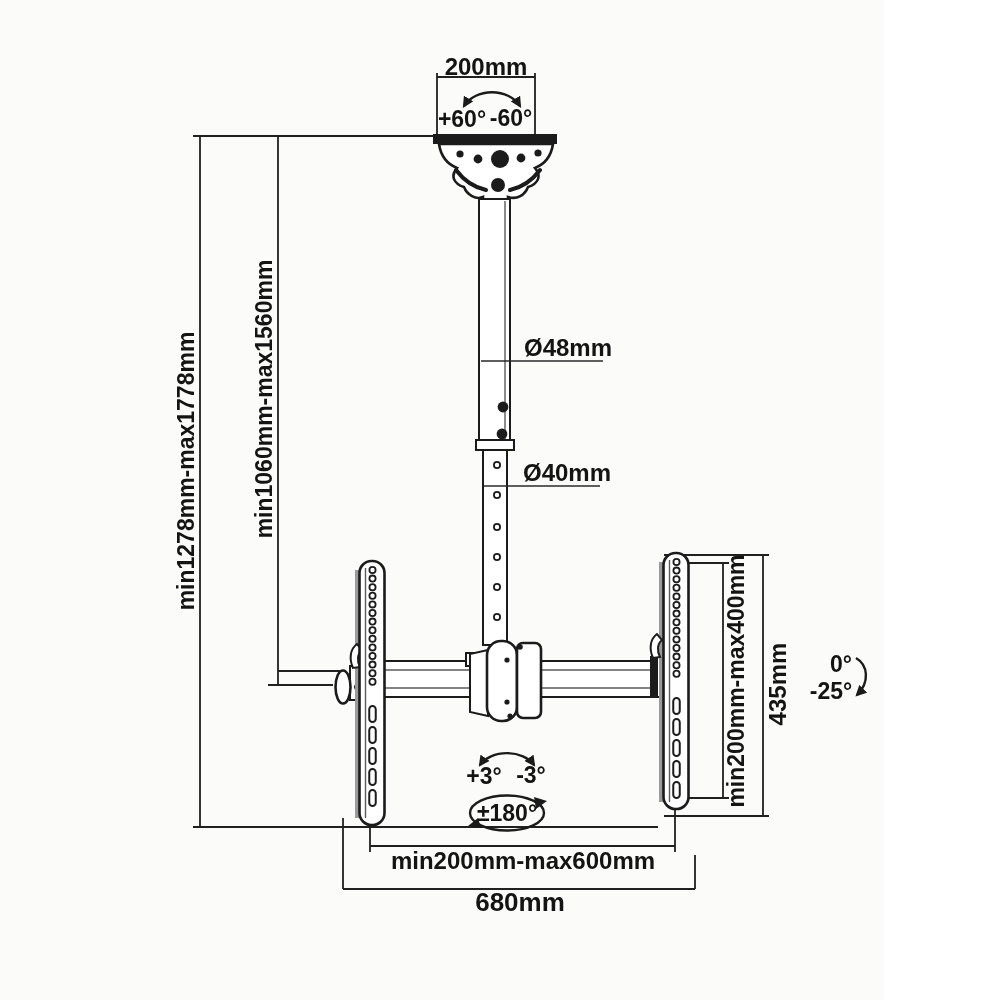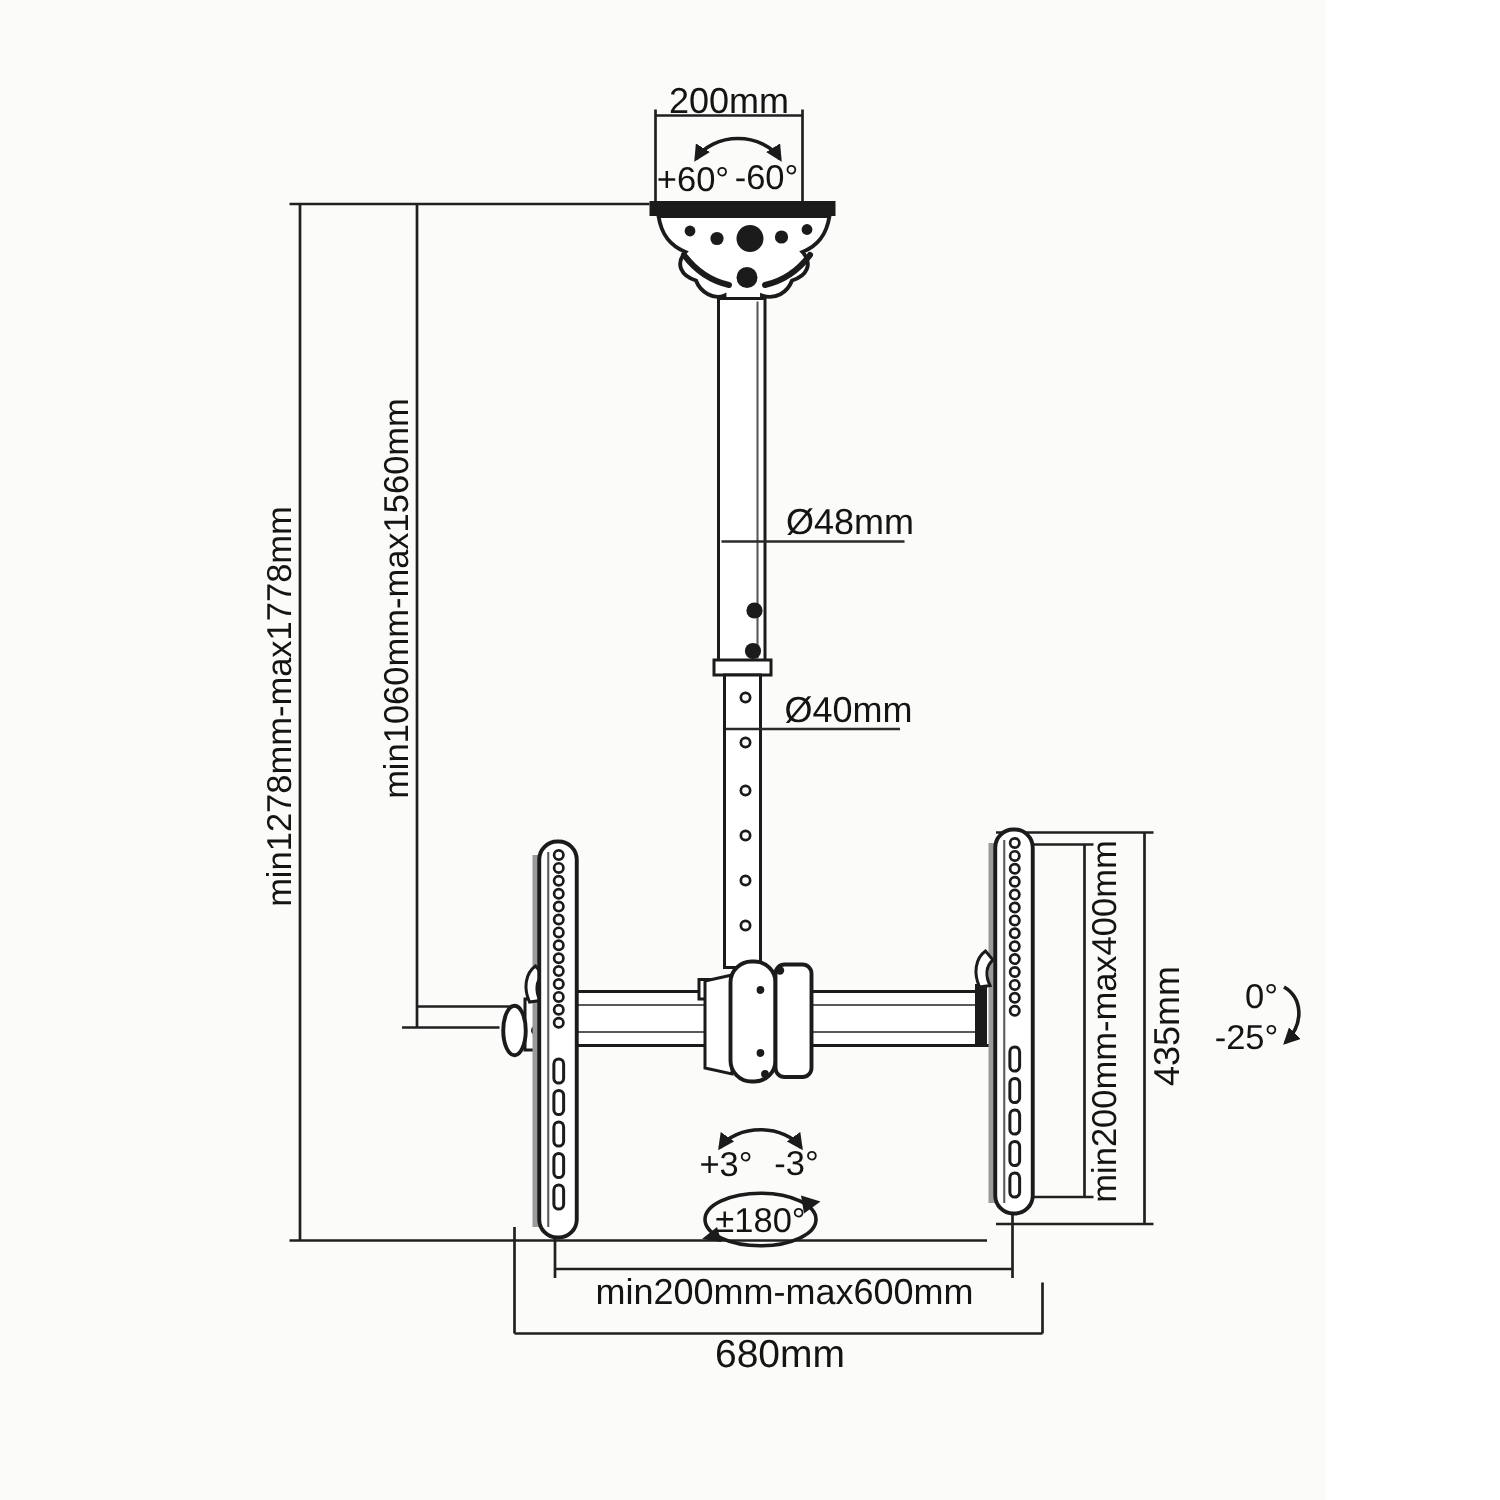--- a/index.html
+++ b/index.html
@@ -1,16 +1,16 @@
 <!DOCTYPE html>
 <html><head>
 <meta charset="utf-8">
 <style>
   html,body{margin:0;padding:0;background:#ffffff;}
-  #stage{width:884px;height:1000px;background:#fbfbf9;position:relative;overflow:hidden;}
+  #stage{width:884px;height:1000px;background:#fbfbf9;position:relative;overflow:hidden;font-weight:bold;}
   svg{display:block;}
   text{font-family:"Liberation Sans","DejaVu Sans",sans-serif;fill:#141414;}
   .dim{stroke:#202020;stroke-width:1.8;fill:none;}
   .dimthin{stroke:#2a2a2a;stroke-width:1.6;fill:none;}
   .shape{fill:#ffffff;stroke:#1b1b1b;stroke-width:2.6;}
   .shapethin{fill:#ffffff;stroke:#1b1b1b;stroke-width:2;}
   .solid{fill:#1b1b1b;stroke:none;}
   .inner{stroke:#5a5a5a;stroke-width:1.4;fill:none;}
   .arc{stroke:#1b1b1b;stroke-width:2.4;fill:none;}
   .slotarc{stroke:#1b1b1b;stroke-width:4;fill:none;stroke-linecap:round;}

